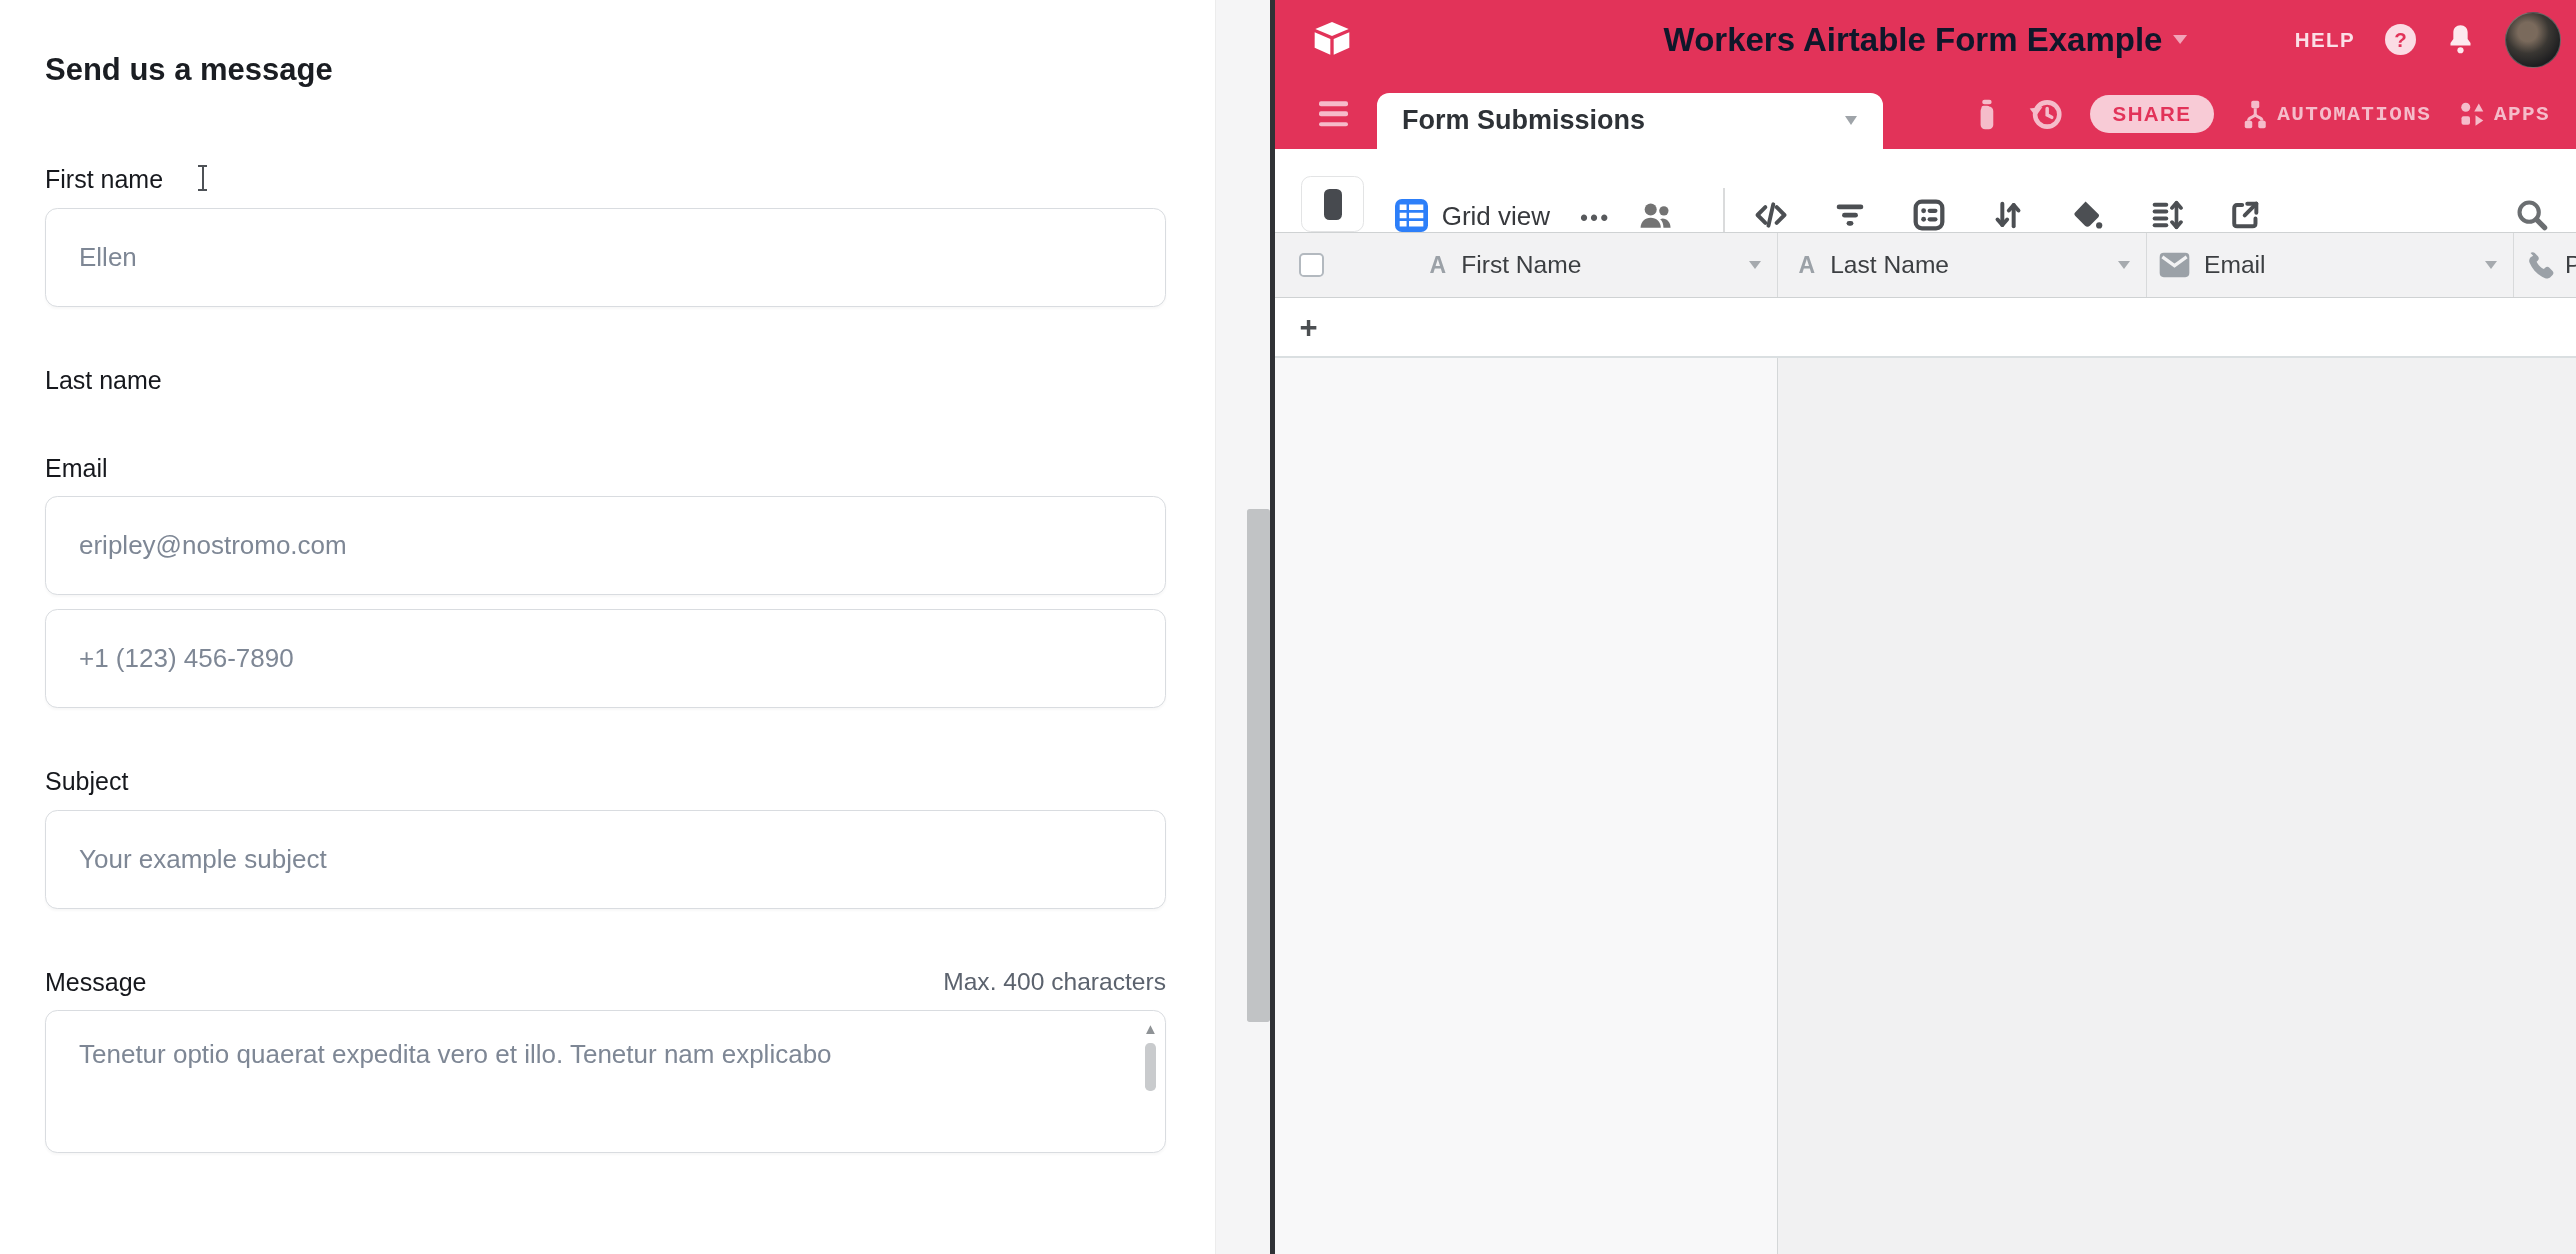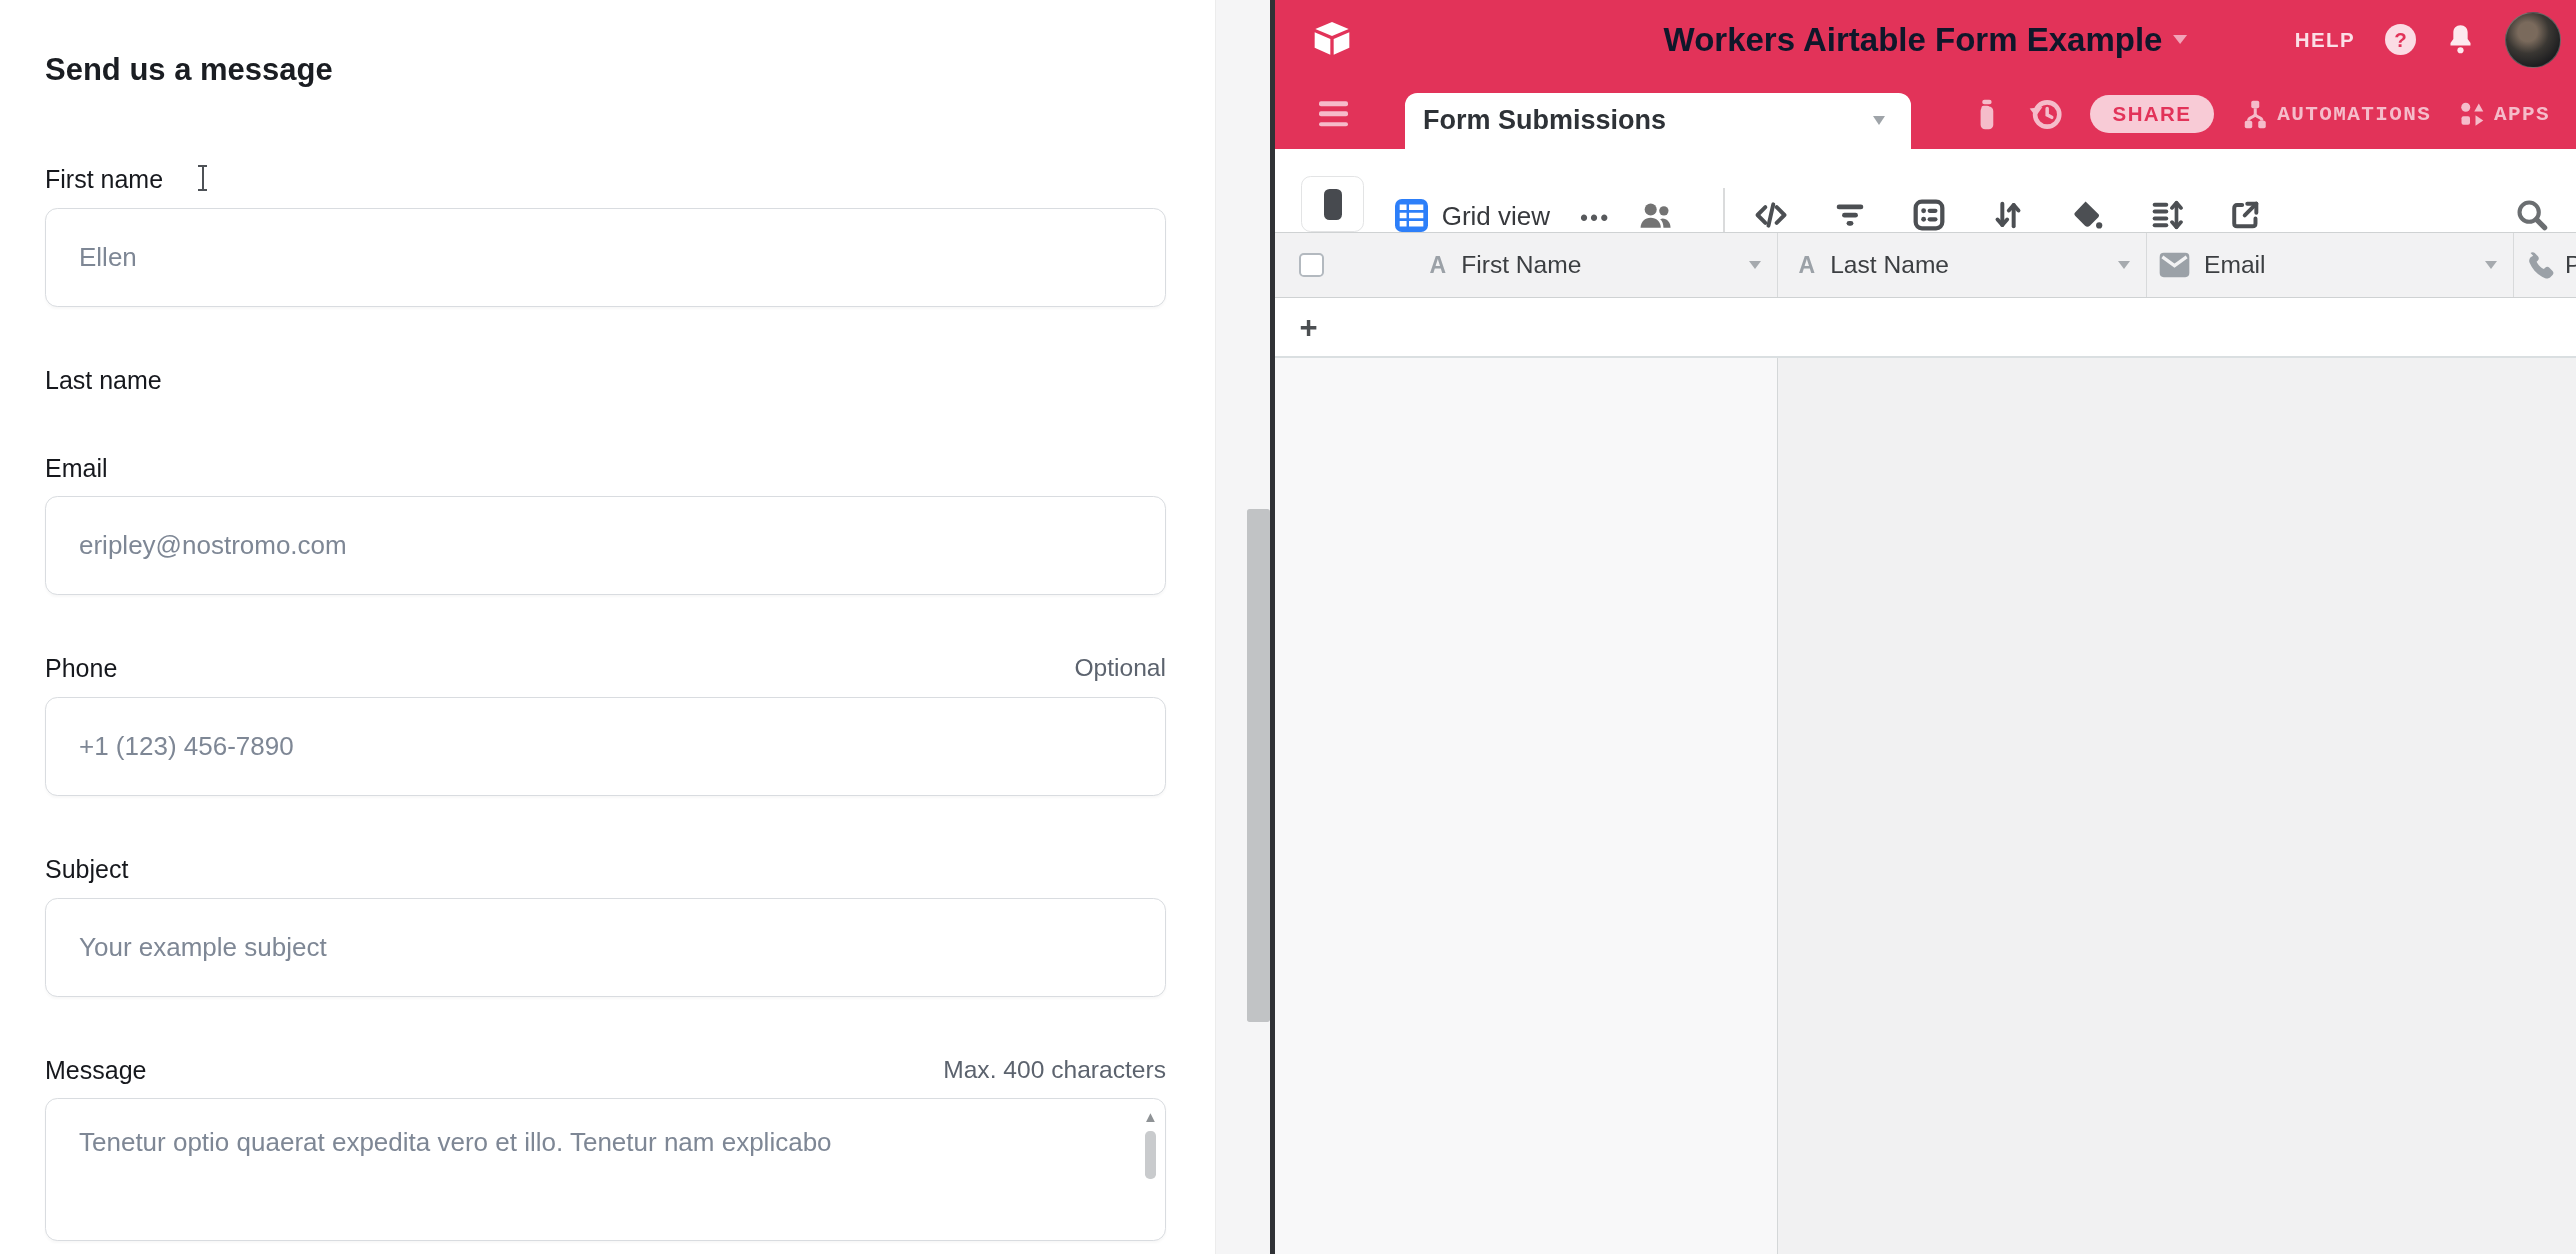--- a/index.html
+++ b/index.html
@@ -56,21 +56,21 @@
   .top-right{margin-left:auto;display:flex;align-items:center;gap:30px;}
   .help-text{color:#fbdfe6;font-size:20.5px;font-weight:700;letter-spacing:1.4px;}
   .help-circle{width:31px;height:31px;border-radius:50%;background:#fbdce4;color:var(--red);
     font-size:20.5px;font-weight:700;display:flex;align-items:center;justify-content:center;}
   .avatar{width:56px;height:56px;border-radius:50%;background:radial-gradient(circle at 40% 35%,#7a6a5c 0 20%,#3a3733 45%,#17181c 80%);
     border:1.4px solid rgba(255,255,255,0.25);}
   .tabrow{height:70px;background:var(--red);position:relative;flex:none;}
   .hamburger{position:absolute;left:44px;top:50%;transform:translateY(-50%);display:flex;flex-direction:column;gap:5.5px;}
   .hamburger i{width:29px;height:4.8px;border-radius:2px;background:#f6bbca;display:block;}
   .table-tab{position:absolute;left:102px;top:13.7px;width:506px;bottom:0;background:#fff;
-    border-radius:12.3px 12.3px 0 0;display:flex;align-items:center;padding-left:18px;margin-left:28px;}
+    border-radius:12.3px 12.3px 0 0;display:flex;align-items:center;padding-left:25px;}
   .table-tab .tab-label{font-size:27px;font-weight:600;color:#2e3237;}
   .tab-caret{position:absolute;right:26px;width:0;height:0;border-left:6.8px solid transparent;border-right:6.8px solid transparent;border-top:9px solid #9fa4a9;}
   .tab-right{position:absolute;right:0;top:0;height:100%;display:flex;align-items:center;gap:26px;padding-right:26px;}
   .share-pill{height:38px;padding:0 23px;border-radius:19px;background:var(--pill-bg);color:var(--red);
     font-size:20.5px;font-weight:700;letter-spacing:1.4px;display:flex;align-items:center;}
   .pink-group{display:flex;align-items:center;gap:6.8px;color:var(--pink);font-size:21px;font-weight:700;letter-spacing:1.4px;font-family:Liberation Mono, monospace;}
   .toolbar{height:83px;background:#fff;display:flex;align-items:flex-end;padding-left:26px;position:relative;flex:none;}
   .side-toggle{width:63px;height:56px;border:1.4px solid #e3e4e5;border-radius:9.6px;display:flex;align-items:center;justify-content:center;margin-right:31px;background:#fff;}
   .side-toggle i{width:18px;height:31px;background:#474a4f;border-radius:5.5px;display:block;}
   .gridview-label{font-size:26px;font-weight:500;color:#37393d;margin:0 30px 0 13.7px;white-space:nowrap;}
@@ -105,24 +105,20 @@
 
     <div class="label-row">
       <span class="field-label">Last name</span>
     </div>
 
     <div class="label-row">
       <span class="field-label">Email</span>
     </div>
     <input class="text-input" type="text" placeholder="eripley@nostromo.com" style="">
 
-    <div class="label-row">
-      <span class="field-label">Phone</span>
-      <span class="field-hint">Optional</span>
-    </div>
     <input class="text-input" type="text" placeholder="+1 (123) 456-7890" style="">
 
     <div class="label-row">
       <span class="field-label">Subject</span>
     </div>
     <input class="text-input" type="text" placeholder="Your example subject" style="">
 
     <div class="label-row">
       <span class="field-label">Message</span>
       <span class="field-hint">Max. 400 characters</span>

